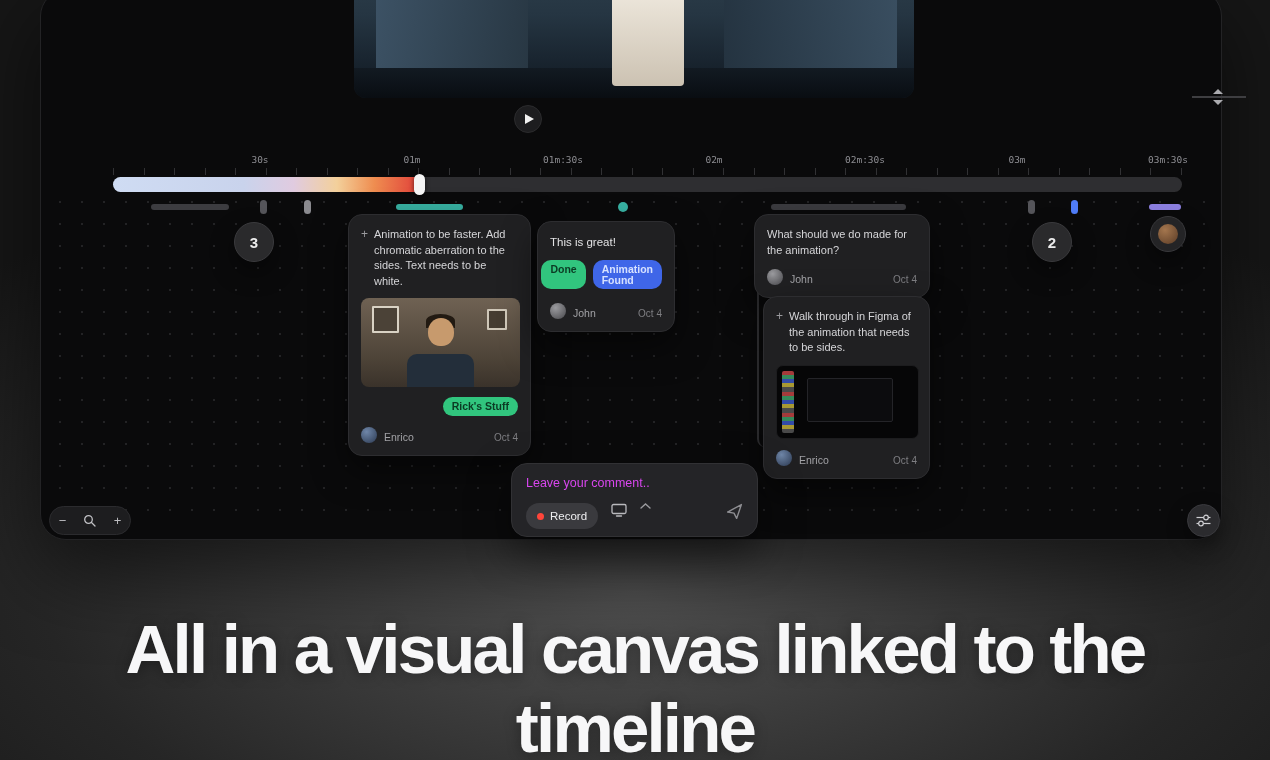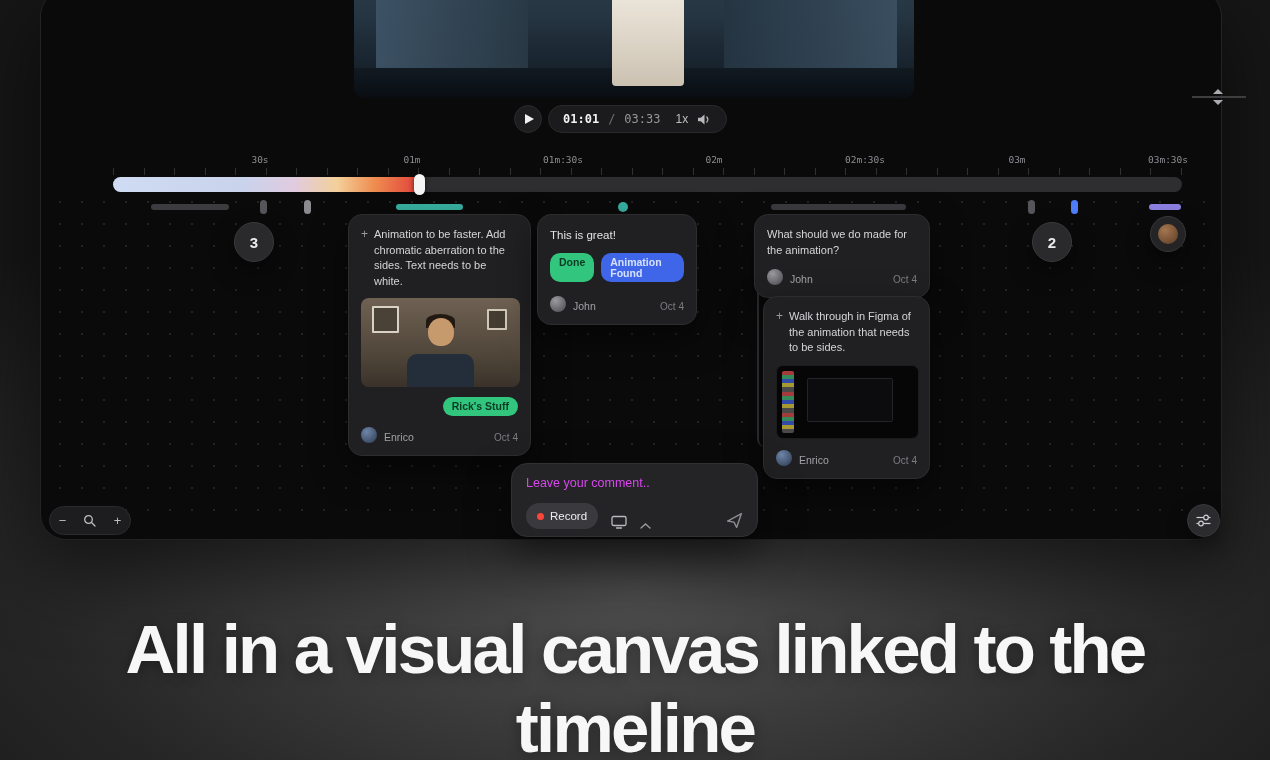--- a/index.html
+++ b/index.html
@@ -124,21 +124,21 @@
     position:absolute; left:716px; top:268px; width:8px; height:188px;
     border-left:2px solid #333336; border-radius:0 0 0 8px;
   }
   
   .composer {
     position:absolute; left:470px; top:472px; width:247px; height:74px;
     background:#242427; border:1px solid #313134; border-radius:16px; padding:12px 14px;
     box-shadow:0 16px 40px rgba(0,0,0,.5);
   }
   .composer .ph { font-size:12.5px; color:#d946ef; cursor:text; }
-  .composer-row { display:flex; align-items:flex-end; gap:13px; margin-top:13px; }
+  .composer-row { display:flex; align-items:flex-start; gap:13px; margin-top:13px; }
   .record-btn {
     display:flex; align-items:center; gap:6px; background:#3a3a3e; border:none; border-radius:14px;
     height:26px; padding:0 11px; color:#ededef; font-size:11.5px; font-family:"Liberation Sans",sans-serif; cursor:pointer;
   }
   .rec-dot { width:7px; height:7px; border-radius:50%; background:var(--record-red,#ff453a); }
   .icon-btn { background:none; border:none; cursor:pointer; display:flex; align-items:center; padding:0; }
   .send-btn { margin-left:auto; }
   
   .zoom-pill {
     position:absolute; left:8px; top:515px; width:82px; height:29px; border-radius:15px;
@@ -175,32 +175,20 @@
       <div class="v-panel-l"></div>
       <div class="v-panel-r"></div>
       <div class="v-floor"></div>
       <div class="v-figure"></div>
 
     </div>
 
     <button class="play-btn">
       <span class="play-tri"></span>
     </button>
-    <div class="time-pill">
-      <span class="t-cur">01:01</span>
-      <span class="t-sep">/</span>
-      <span class="t-dur">03:33</span>
-      <button class="speed">1x</button>
-      <button class="vol">
-        <svg width="15" height="13" viewBox="0 0 16 14">
-            <path d="M1 5h3l4-3.5v11L4 9H1z" fill="#b9b9bd"></path>
-            <path d="M10.5 4.3a4.2 4.2 0 010 5.4" stroke="#b9b9bd" fill="none" stroke-width="1.3" stroke-linecap="round"></path>
-          </svg>
-      </button>
-    </div>
 
     <span class="ruler-label" style="left:219px">30s</span>
     <span class="ruler-label" style="left:371px">01m</span>
     <span class="ruler-label" style="left:522px">01m:30s</span>
     <span class="ruler-label" style="left:673px">02m</span>
     <span class="ruler-label" style="left:824px">02m:30s</span>
     <span class="ruler-label" style="left:976px">03m</span>
     <span class="ruler-label" style="left:1127px">03m:30s</span>
     <div class="ticks"></div>
 
@@ -242,21 +230,21 @@
       <div class="tagrow">
         <span class="tag green">Rick's Stuff</span>
       </div>
       <div class="card-footer">
         <span class="avatar navy"></span>
         <span class="name">Enrico</span>
         <span class="date">Oct 4</span>
       </div>
     </div>
 
-    <div class="card" style="left:496px; top:223px; width:160px;padding-left:12px;">
+    <div class="card" style="left:496px; top:230px; width:138px;padding-left:12px;">
       <div class="card-text" style="font-size:11.5px; color:#e2e2e4;">This is great!</div>
       <div class="tagrow">
         <span class="tag green">Done</span>
         <span class="tag blue">Animation Found</span>
       </div>
       <div class="card-footer" style="margin-top:14px;">
         <span class="avatar"></span>
         <span class="name">John</span>
         <span class="date">Oct 4</span>
       </div>

